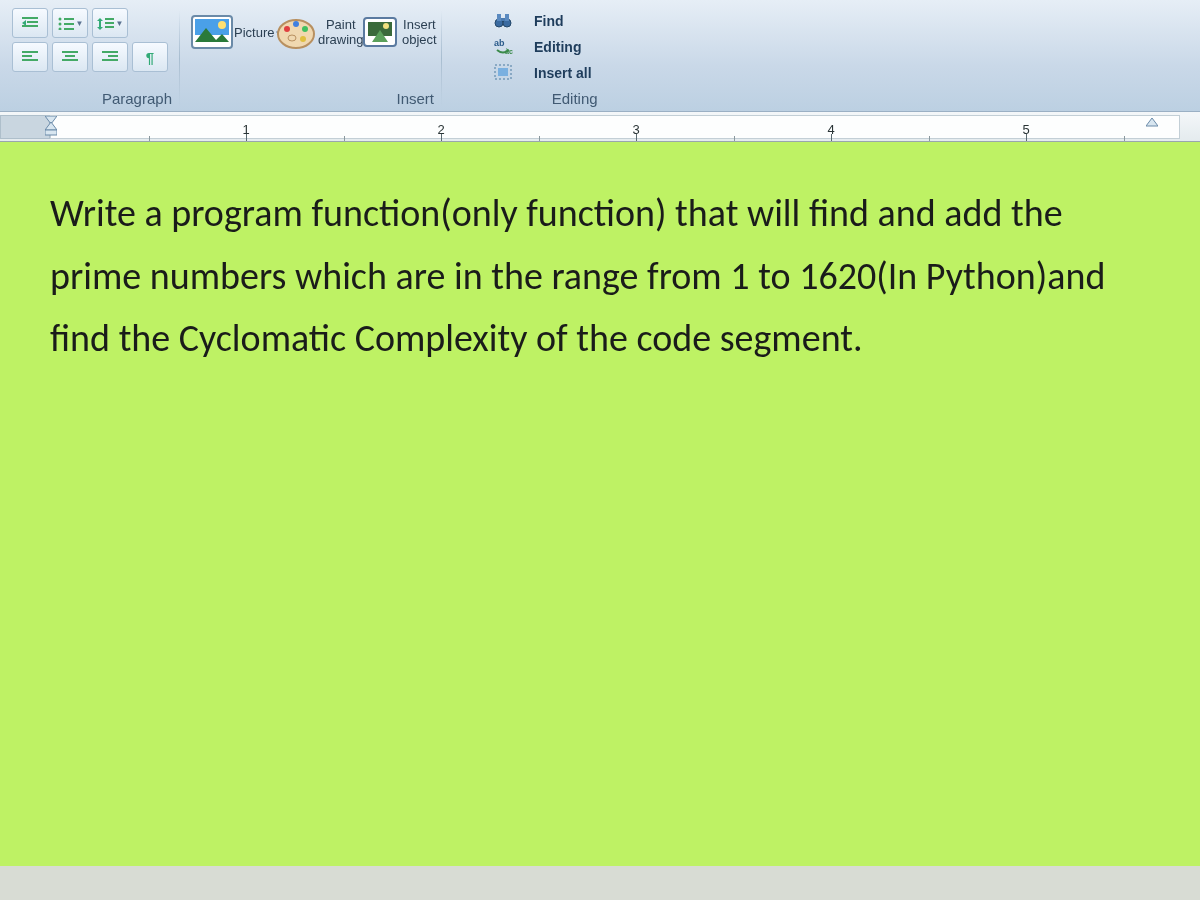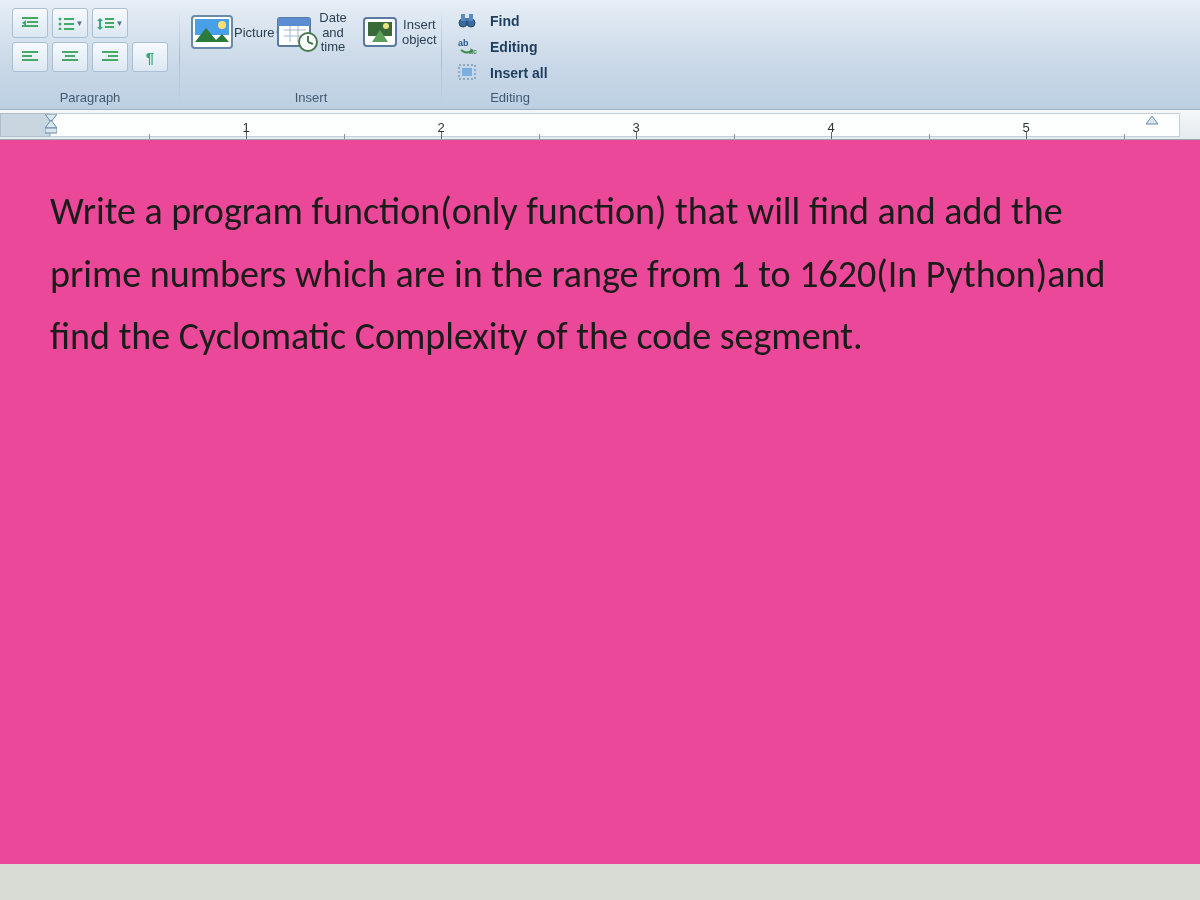--- a/index.html
+++ b/index.html
@@ -35,23 +35,23 @@
   }
   .group:last-child::after { display:none; }
   .group-body {
     display: flex;
     flex-direction: row;
     align-items: flex-start;
     gap: 6px;
     flex: 1;
   }
   .group-label {
-    font-size: 13px;
+    font-size: 15px;
     color: #415a73;
-    text-align: center;
+    text-align: right;
     padding: 4px 0 2px 0;
     width: 100%;
   }
   
   .para-grid {
     display: grid;
     grid-template-columns: repeat(4, 36px);
     grid-template-rows: repeat(2, 30px);
     gap: 4px;
   }
@@ -94,27 +94,28 @@
   .edit-list {
     display:flex;
     flex-direction:column;
     gap:4px;
     padding: 2px 4px;
     min-width: 120px;
   }
   .edit-item {
     display:flex;
     align-items:center;
-    gap:12px;
+    gap:20px;
     font-size: 14px;
     color:#1f3d5c;
     font-weight: 600;
     cursor:pointer;
     padding:1px 2px;
     border-radius:2px;
+    margin-left:36px;
   }
   .edit-ico { width:22px; height:20px; display:flex; align-items:flex-start; justify-content:center;}
   
   .ruler {
     height: 30px;
     background: linear-gradient(to bottom, #f4f7f9 0%, #e4ebee 100%);
     border-bottom: 1px solid #99a6ad;
     position: relative;
     overflow:hidden;
   }
@@ -153,21 +154,21 @@
     width:50px;
     background:#c9d6e0;
     border:1px solid #aebfcb;
   }
   .ind-top { position:absolute; top:0; }
   .ind-top svg { display:block;}
   .ind-bot { position:absolute; bottom:-2px;}
   .ind-right { position:absolute; top:2px;}
   
   .page-area {
-    background: #ec4899;
+    background: #bef264;
     height: calc(900px - 176px);
     padding: 40px 50px;
     overflow:hidden;
   }
   .doc-text {
     font-family: Calibri, "Segoe UI", sans-serif;
     font-size: 38px;
     color: #1a1c1a;
     line-height: 1.65;
     max-width: 1060px;
@@ -251,33 +252,30 @@
               <circle cx="32" cy="13" r="4" fill="#ffe070"></circle>
               <path d="M5 30 L16 16 L26 28 L32 22 L39 30 Z" fill="#2a7a3a"></path>
             </svg>
         </div>
         <div class="big-btn-label">Picture</div>
         <span class="drop" style="font-size:8px;color:#5a7290;">▼</span>
       </div>
       <div class="big-btn">
         <div class="big-ico">
           <svg width="44" height="40">
-              <rect x="4" y="6" width="32" height="28" rx="2" fill="#fff" stroke="#5a7aa0" stroke-width="2"></rect>
-              <rect x="4" y="6" width="32" height="8" fill="#5a8ed0"></rect>
-              <line x1="10" y1="18" x2="32" y2="18" stroke="#a0b8d0"></line>
-              <line x1="10" y1="24" x2="32" y2="24" stroke="#a0b8d0"></line>
-              <line x1="16" y1="14" x2="16" y2="30" stroke="#a0b8d0"></line>
-              <line x1="24" y1="14" x2="24" y2="30" stroke="#a0b8d0"></line>
-              <circle cx="34" cy="30" r="9" fill="#fff" stroke="#4a7a50" stroke-width="2"></circle>
-              <line x1="34" y1="30" x2="34" y2="24" stroke="#4a7a50" stroke-width="2"></line>
-              <line x1="34" y1="30" x2="39" y2="32" stroke="#4a7a50" stroke-width="2"></line>
-            </svg>
-        </div>
-        <div class="big-btn-label">Date and
-time</div>
+              <ellipse cx="22" cy="22" rx="18" ry="14" fill="#f0d8b0" stroke="#b89060" stroke-width="2"></ellipse>
+              <circle cx="13" cy="17" r="3" fill="#e04040"></circle>
+              <circle cx="22" cy="12" r="3" fill="#4080e0"></circle>
+              <circle cx="31" cy="17" r="3" fill="#40c060"></circle>
+              <circle cx="29" cy="27" r="3" fill="#e0c040"></circle>
+              <ellipse cx="18" cy="26" rx="4" ry="3" fill="#f0d8b0" stroke="#b89060"></ellipse>
+            </svg>
+        </div>
+        <div class="big-btn-label">Paint
+drawing</div>
       </div>
       <div class="big-btn">
         <div class="big-ico">
           <svg width="44" height="40">
               <rect x="6" y="6" width="32" height="28" rx="3" fill="#fff" stroke="#5a7aa0" stroke-width="2"></rect>
               <rect x="10" y="10" width="24" height="14" fill="#3a6a3a"></rect>
               <path d="M14 30 L22 18 L30 30 Z" fill="#5aa05a"></path>
               <circle cx="28" cy="14" r="3" fill="#f0e080"></circle>
             </svg>
         </div>

